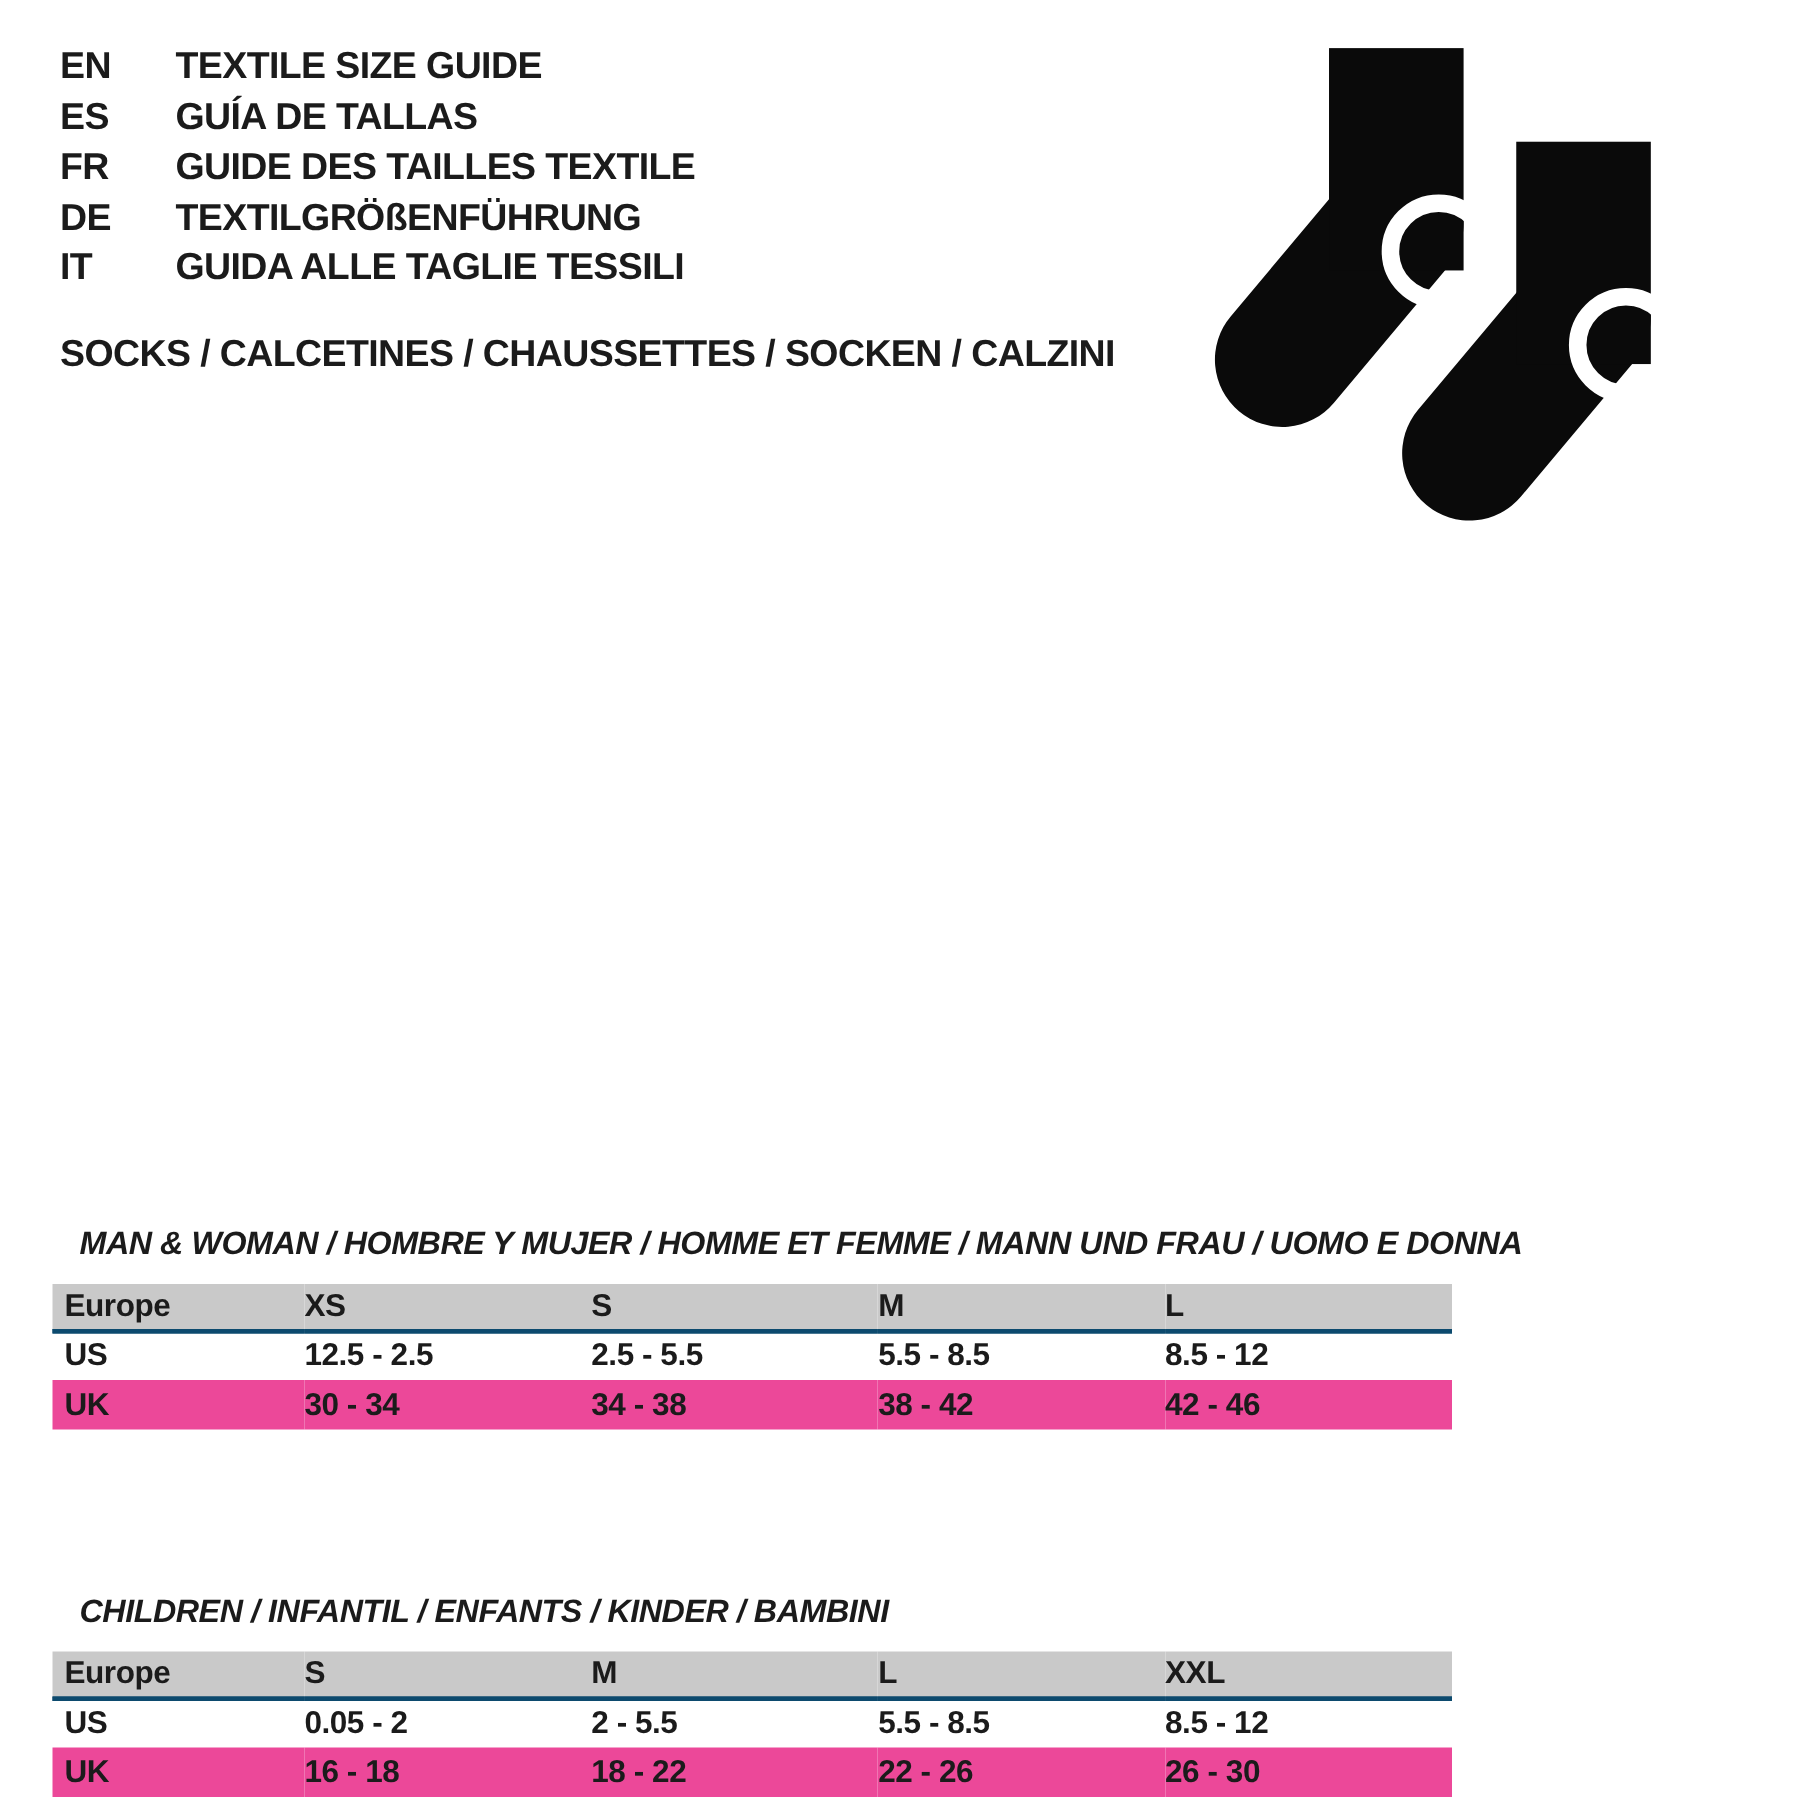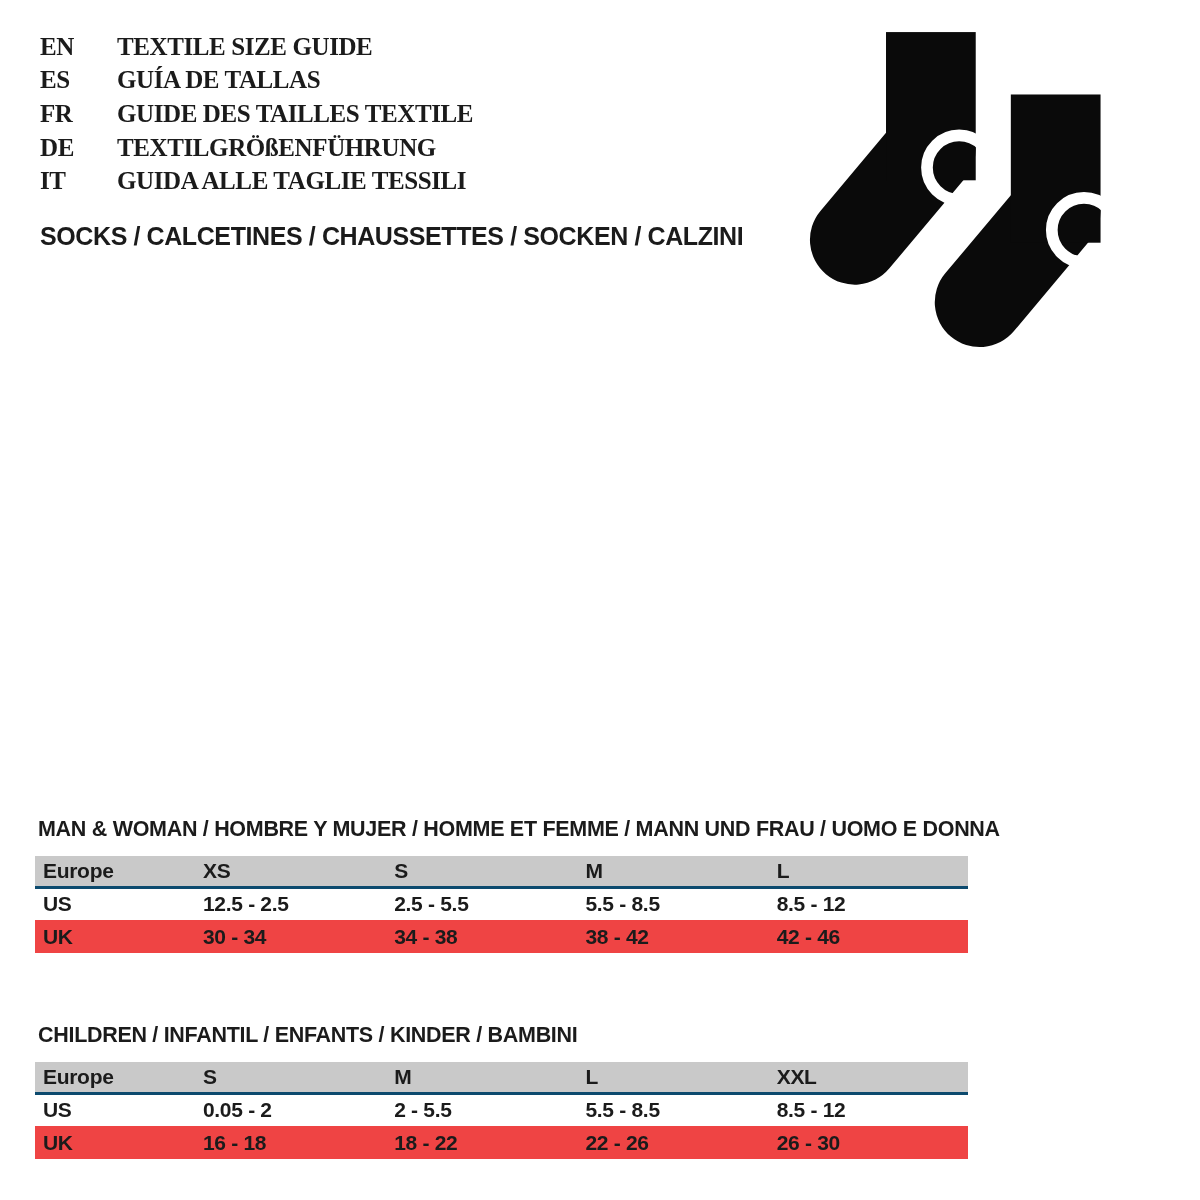--- a/index.html
+++ b/index.html
@@ -15,23 +15,22 @@
   
   .lang-block {
     position: absolute;
     left: 40px;
     top: 30px;
     letter-spacing: -0.4px;
   }
   .lang-row {
     display: flex;
     height: 33.6px;
-    align-items: center;
+    align-items: flex-start;
     font-size: 25px;
-    font-family: Liberation Serif, serif;
   }
   .lang-code { width: 77px; flex: 0 0 77px; }
   .lang-label { white-space: nowrap; }
 
   .product-line {
     position: absolute;
     left: 40px;
     top: 222px;
     font-size: 25px;
     letter-spacing: -0.4px;
@@ -43,29 +42,30 @@
     position: absolute;
     left: 808px;
     top: 32px;
     width: 314px;
     height: 320px;
   }
 
   
   .size-section { position: absolute; left: 35px; width: 933px; }
   .section-man { top: 818px; }
-  .section-children { top: 1024px; }
+  .section-children { top: 1063px; }
 
   .section-title {
     font-size: 21.5px;
     line-height: 22px;
     letter-spacing: -0.3px;
     margin-bottom: 16px;
-    margin-left: 3px;
+    margin-left: 18px;
     white-space: nowrap;
+    font-style: italic;
   }
 
   table.size-table {
     width: 100%;
     border-collapse: collapse;
     table-layout: fixed;
   }
   .size-table th, .size-table td {
     font-size: 21px;
     font-weight: bold;
@@ -74,21 +74,21 @@
     vertical-align: middle;
   }
   .size-table col.c-label { width: 18%; }
   .size-table col.c-size  { width: 20.5%; }
   .size-table thead tr {
     background: #c9c9c9;
     height: 31px;
     border-bottom: 3px solid #0c4a6e;
   }
   .size-table tbody tr { height: 33px; }
-  .size-table tbody tr.row-alt { background: #ef4444; }
+  .size-table tbody tr.row-alt { background: #ec4899; }
   .size-table th:first-child, .size-table td:first-child {
     text-align: left;
     padding-left: 8px;
   }
 </style>
 </head>
 <body>
 
 <div class="lang-block">
   <div class="lang-row">

